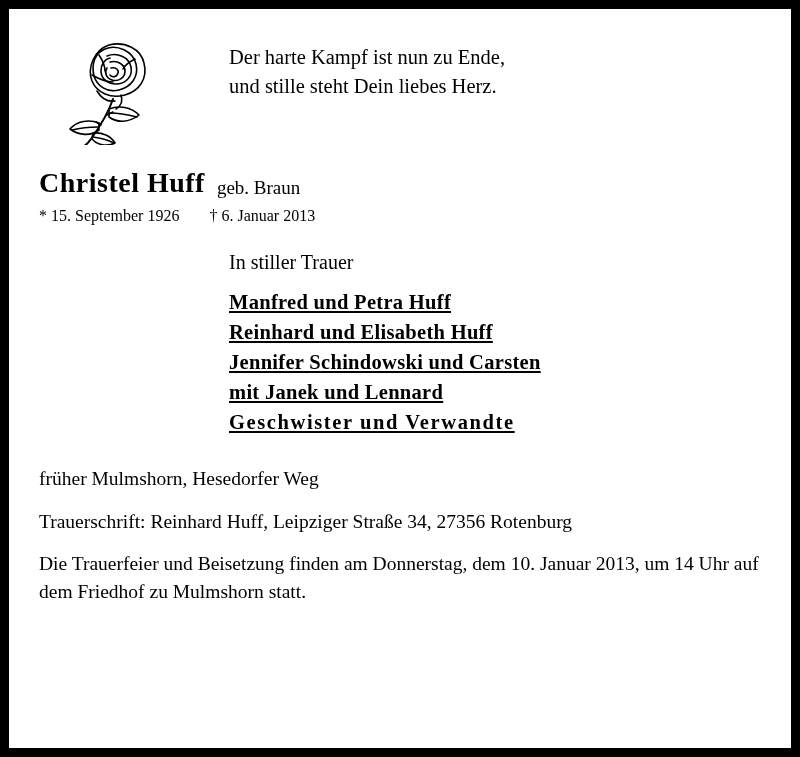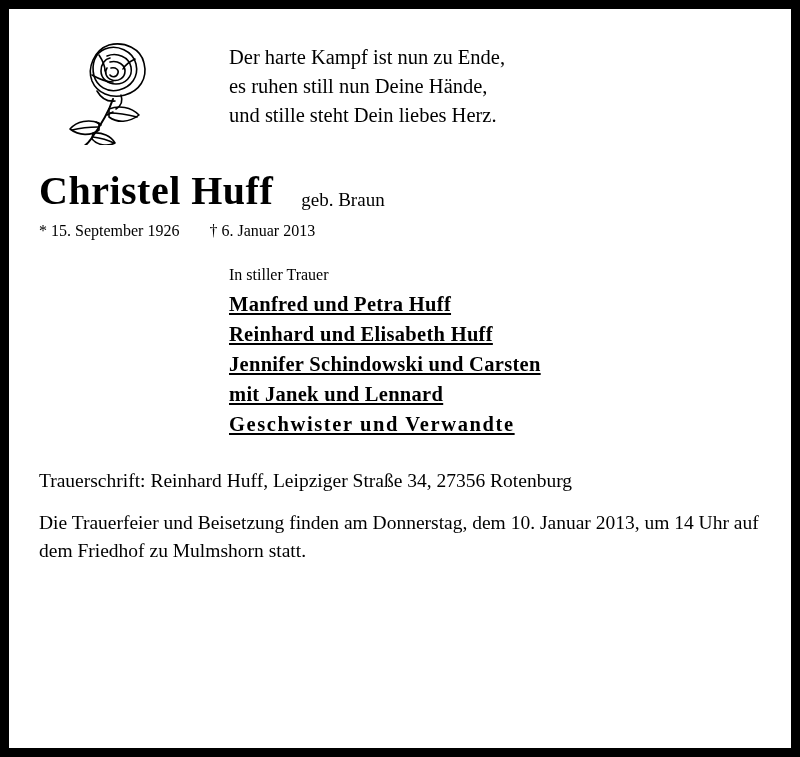--- a/index.html
+++ b/index.html
@@ -64,47 +64,47 @@
     white-space: nowrap;
   }
 
   
   .name-line {
     margin-top: 22px;
     display: flex;
     align-items: baseline;
   }
   .name {
-    font-size: 40px;
+    font-size: 28px;
     font-weight: bold;
     letter-spacing: 0.5px;
   }
   .maiden {
     font-size: 19px;
-    margin-left: 28px;
+    margin-left: 12px;
     position: relative;
     top: 2px;
   }
   .dates {
     margin-top: 8px;
     font-size: 16px;
   }
   .dates .sep {
     display: inline-block;
     width: 22px;
   }
 
   
   .mourn-block {
     margin-top: 26px;
     padding-left: 190px;
   }
   .mourn-head {
-    font-size: 16px;
-    margin-bottom: 6px;
+    font-size: 20px;
+    margin-bottom: 14px;
   }
   .mourn-list div {
     font-size: 20.5px;
     font-weight: bold;
     line-height: 1.46;
     white-space: nowrap;
     letter-spacing: 0.3px;
     text-decoration: underline;
   }
   .mourn-list div.spaced {
@@ -166,21 +166,20 @@
             <path d="M46 102 C54 103 61 105 67 108"></path>
 
             <path d="M60 80 L66 77"></path>
             <path d="M54 90 L49 87"></path>
           </g>
         </svg>
       </div>
 
       <div class="verse">
         <div>Der harte Kampf ist nun zu Ende,</div>
-        <div>es ruhen still nun Deine Hände,</div>
         <div>und stille steht Dein liebes Herz.</div>
       </div>
     </div>
 
 
     <div class="name-line">
       <span class="name">Christel Huff</span>
       <span class="maiden">geb. Braun</span>
     </div>
 
@@ -197,20 +196,21 @@
       <div class="mourn-list">
         <div>Manfred und Petra Huff</div>
         <div>Reinhard und Elisabeth Huff</div>
         <div>Jennifer Schindowski und Carsten</div>
         <div>mit Janek und Lennard</div>
         <div class="spaced">Geschwister und Verwandte</div>
       </div>
     </div>
 
     <div class="footer">
+      <div class="line">früher Mulmshorn, Hesedorfer Weg</div>
       <div class="line">Trauerschrift: Reinhard Huff, Leipziger Straße 34, 27356 Rotenburg</div>
       <div class="para">
         <div>Die Trauerfeier und Beisetzung finden am Donnerstag, dem 10. Januar 2013, um 14 Uhr auf</div>
         <div>dem Friedhof zu Mulmshorn statt.</div>
       </div>
 
     </div>
 
   </div>
 </div>

